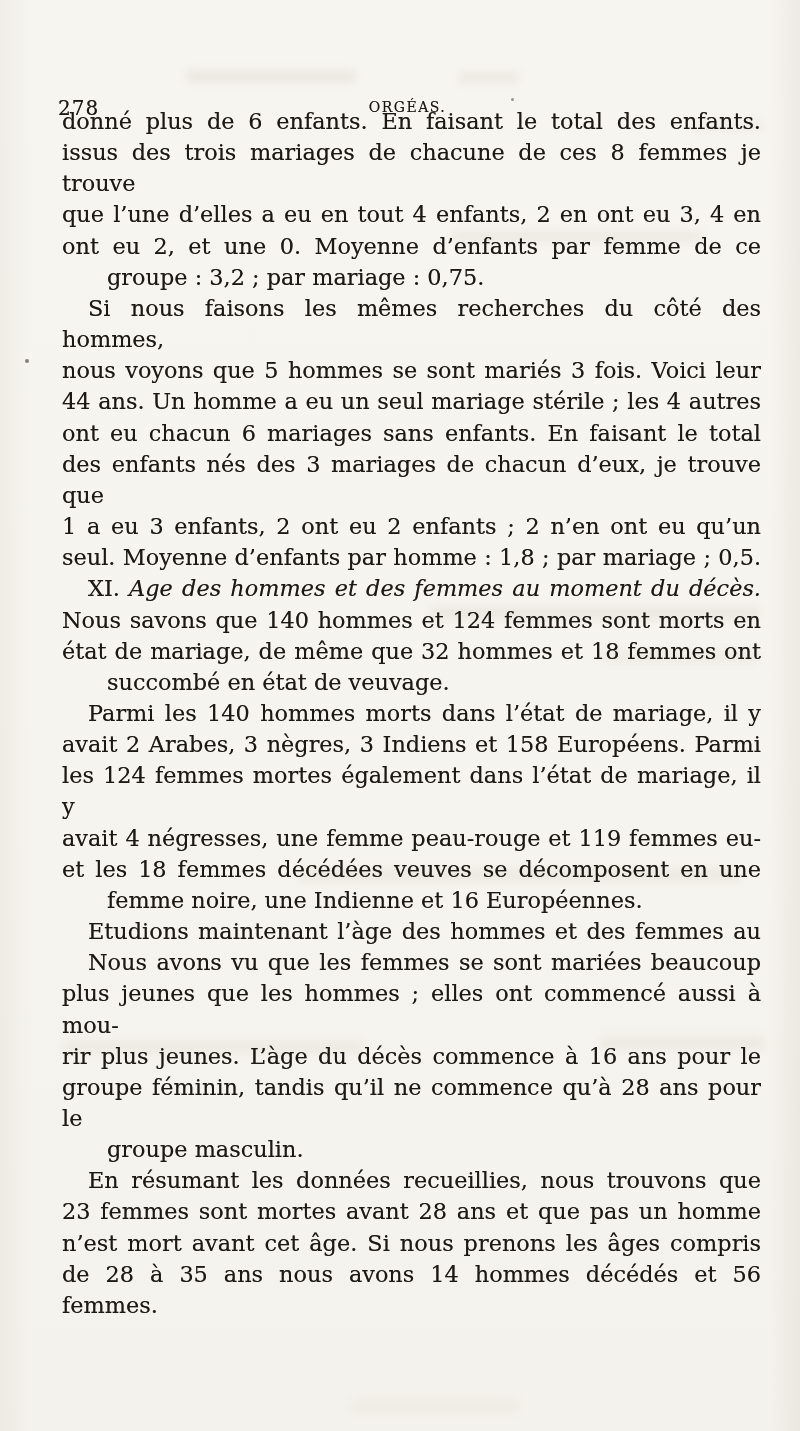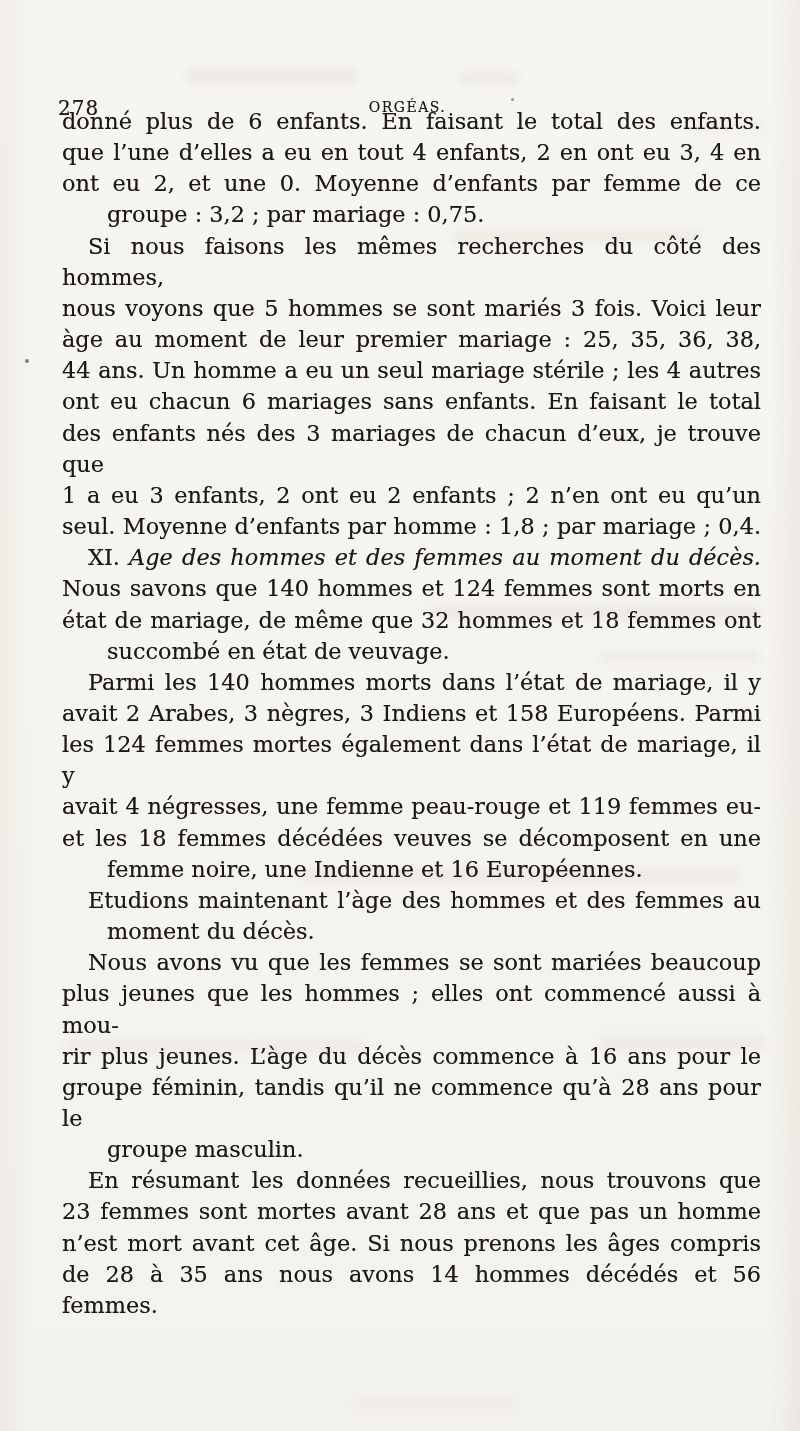--- a/index.html
+++ b/index.html
@@ -56,43 +56,42 @@
   <div class="speck" style="left:25px; top:359px; width:4px; height:4px; opacity:.6;"></div>
   <div class="speck" style="left:511px; top:98px; width:3px; height:3px; opacity:.5;"></div>
 
   <div class="page-header">
     <span class="pgnum">278</span>
     <span class="runtitle">ORGÉAS.</span>
   </div>
 
   <div class="text-block">
       <div class="line">donné plus de 6 enfants. En faisant le total des enfants.</div>
+      <div class="line">issus des trois mariages de chacune de ces 8 femmes je trouve</div>
       <div class="line">que l’une d’elles a eu en tout 4 enfants, 2 en ont eu 3, 4 en</div>
       <div class="line">ont eu 2, et une 0. Moyenne d’enfants par femme de ce</div>
       <div class="line short">groupe : 3,2 ; par mariage : 0,75.</div>
       <div class="line indent">Si nous faisons les mêmes recherches du côté des hommes,</div>
       <div class="line">nous voyons que 5 hommes se sont mariés 3 fois. Voici leur</div>
-      <div class="line">àge au moment de leur premier mariage : 25, 35, 36, 38,</div>
       <div class="line">44 ans. Un homme a eu un seul mariage stérile ; les 4 autres</div>
       <div class="line">ont eu chacun 6 mariages sans enfants. En faisant le total</div>
       <div class="line">des enfants nés des 3 mariages de chacun d’eux, je trouve que</div>
       <div class="line">1 a eu 3 enfants, 2 ont eu 2 enfants ; 2 n’en ont eu qu’un</div>
-      <div class="line">seul. Moyenne d’enfants par homme : 1,8 ; par mariage ; 0,4.</div>
+      <div class="line">seul. Moyenne d’enfants par homme : 1,8 ; par mariage ; 0,5.</div>
       <div class="line indent"><span>XI. </span><span class="italic">Age des hommes et des femmes au moment du décès.</span></div>
       <div class="line">Nous savons que 140 hommes et 124 femmes sont morts en</div>
       <div class="line">état de mariage, de même que 32 hommes et 18 femmes ont</div>
       <div class="line short">succombé en état de veuvage.</div>
       <div class="line indent">Parmi les 140 hommes morts dans l’état de mariage, il y</div>
       <div class="line">avait 2 Arabes, 3 nègres, 3 Indiens et 158 Européens. Parmi</div>
       <div class="line">les 124 femmes mortes également dans l’état de mariage, il y</div>
       <div class="line">avait 4 négresses, une femme peau-rouge et 119 femmes eu-</div>
       <div class="line">et les 18 femmes décédées veuves se décomposent en une</div>
       <div class="line short">femme noire, une Indienne et 16 Européennes.</div>
       <div class="line indent">Etudions maintenant l’àge des hommes et des femmes au</div>
-      <div class="line short">moment du décès.</div>
       <div class="line indent">Nous avons vu que les femmes se sont mariées beaucoup</div>
       <div class="line">plus jeunes que les hommes ; elles ont commencé aussi à mou-</div>
       <div class="line">rir plus jeunes. L’àge du décès commence à 16 ans pour le</div>
       <div class="line">groupe féminin, tandis qu’il ne commence qu’à 28 ans pour le</div>
       <div class="line short">groupe masculin.</div>
       <div class="line indent">En résumant les données recueillies, nous trouvons que</div>
       <div class="line">23 femmes sont mortes avant 28 ans et que pas un homme</div>
       <div class="line">n’est mort avant cet âge. Si nous prenons les âges compris</div>
       <div class="line">de 28 à 35 ans nous avons 14 hommes décédés et 56 femmes.</div>
     </div>

